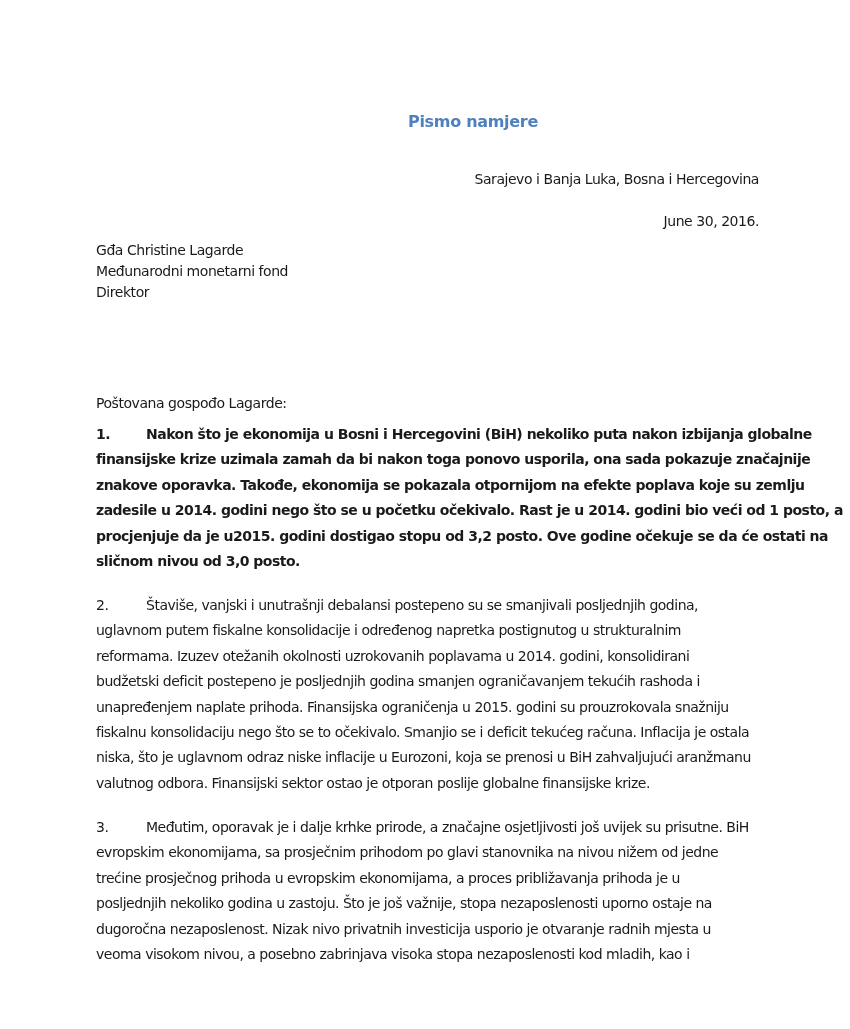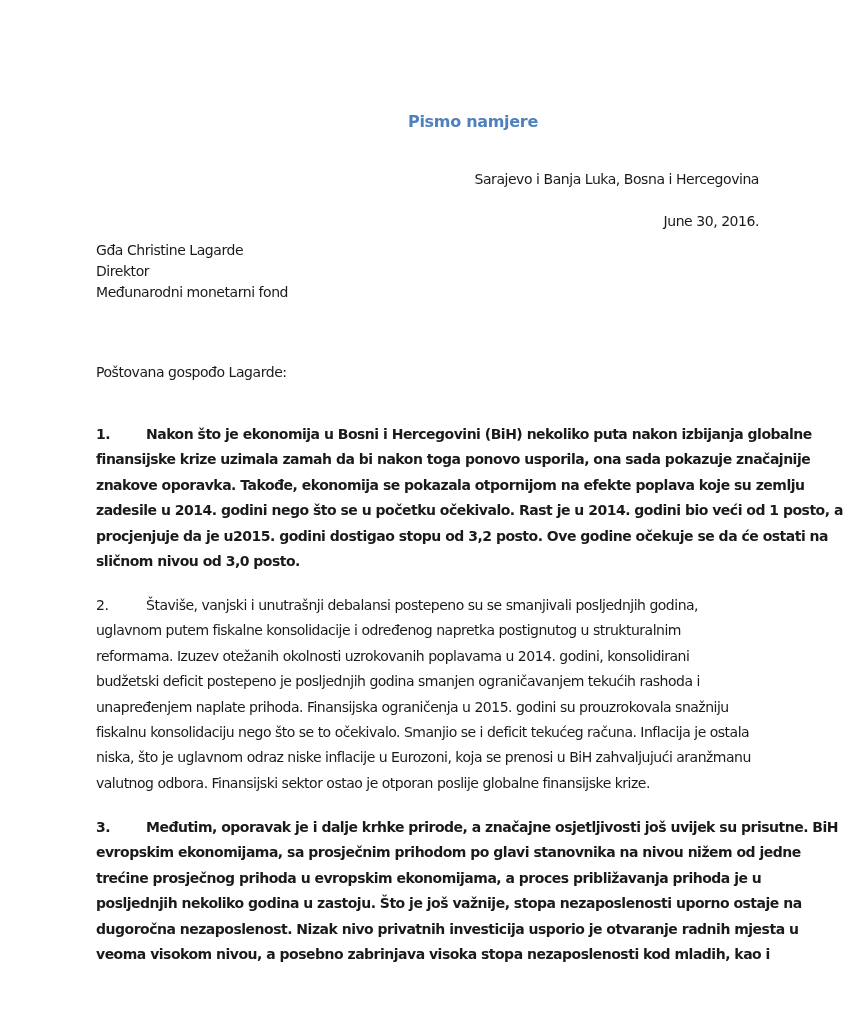--- a/index.html
+++ b/index.html
@@ -74,25 +74,25 @@
 
 <div class="page">
 
   <div class="title">Pismo namjere</div>
 
   <div class="right-line" style="top:171px;margin-left:14px;">Sarajevo i Banja Luka, Bosna i Hercegovina</div>
   <div class="right-line" style="top:213px;margin-left:12px;">June 30, 2016.</div>
 
   <div class="block" style="top:240px;">
     <div class="line">Gđa Christine Lagarde</div>
+    <div class="line">Međunarodni monetarni fond</div>
     <div class="line">Direktor</div>
-    <div class="line">Međunarodni monetarni fond</div>
   </div>
 
-  <div class="block" style="top:362px;">
+  <div class="block" style="top:393px;">
     <div class="line">Poštovana gospođo Lagarde:</div>
   </div>
 
   <div class="para" style="top:422px;font-weight:bold;">
     <div class="line"><span class="num">1.</span><span>Nakon što je ekonomija u Bosni i Hercegovini (BiH) nekoliko puta nakon izbijanja globalne</span></div>
     <div class="line">finansijske krize uzimala zamah da bi nakon toga ponovo usporila, ona sada pokazuje značajnije</div>
     <div class="line">znakove oporavka. Takođe, ekonomija se pokazala otpornijom na efekte poplava koje su zemlju</div>
     <div class="line">zadesile u 2014. godini nego što se u početku očekivalo. Rast je u 2014. godini bio veći od 1 posto, a</div>
     <div class="line">procjenjuje da je u2015. godini dostigao stopu od 3,2 posto. Ove godine očekuje se da će ostati na</div>
     <div class="line">sličnom nivou od 3,0 posto.</div>
@@ -102,21 +102,21 @@
     <div class="line"><span class="num">2.</span><span>Štaviše, vanjski i unutrašnji debalansi postepeno su se smanjivali posljednjih godina,</span></div>
     <div class="line">uglavnom putem fiskalne konsolidacije i određenog napretka postignutog u strukturalnim</div>
     <div class="line">reformama. Izuzev otežanih okolnosti uzrokovanih poplavama u 2014. godini, konsolidirani</div>
     <div class="line">budžetski deficit postepeno je posljednjih godina smanjen ograničavanjem tekućih rashoda i</div>
     <div class="line">unapređenjem naplate prihoda. Finansijska ograničenja u 2015. godini su prouzrokovala snažniju</div>
     <div class="line">fiskalnu konsolidaciju nego što se to očekivalo. Smanjio se i deficit tekućeg računa. Inflacija je ostala</div>
     <div class="line">niska, što je uglavnom odraz niske inflacije u Eurozoni, koja se prenosi u BiH zahvaljujući aranžmanu</div>
     <div class="line">valutnog odbora. Finansijski sektor ostao je otporan poslije globalne finansijske krize.</div>
   </div>
 
-  <div class="para" style="top:815px;font-weight:bold;">
+  <div class="para" style="top:815px;">
     <div class="line"><span class="num">3.</span><span>Međutim, oporavak je i dalje krhke prirode, a značajne osjetljivosti još uvijek su prisutne. BiH</span></div>
     <div class="line">evropskim ekonomijama, sa prosječnim prihodom po glavi stanovnika na nivou nižem od jedne</div>
     <div class="line">trećine prosječnog prihoda u evropskim ekonomijama, a proces približavanja prihoda je u</div>
     <div class="line">posljednjih nekoliko godina u zastoju. Što je još važnije, stopa nezaposlenosti uporno ostaje na</div>
     <div class="line">dugoročna nezaposlenost. Nizak nivo privatnih investicija usporio je otvaranje radnih mjesta u</div>
     <div class="line">veoma visokom nivou, a posebno zabrinjava visoka stopa nezaposlenosti kod mladih, kao i</div>
   </div>
 
 </div>
 

